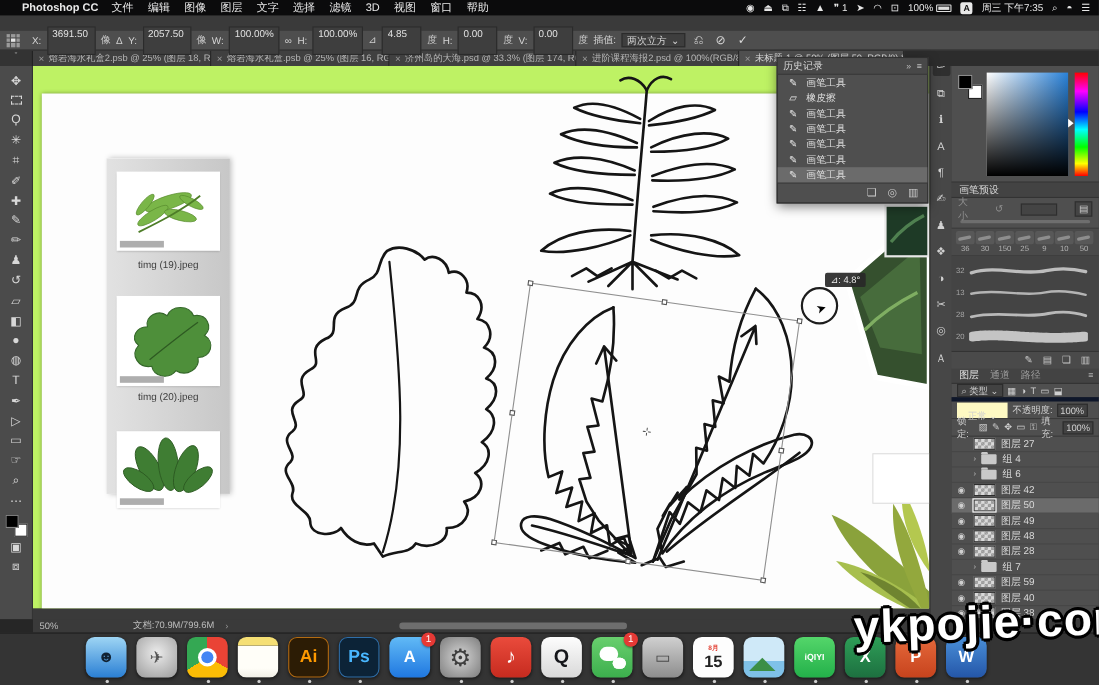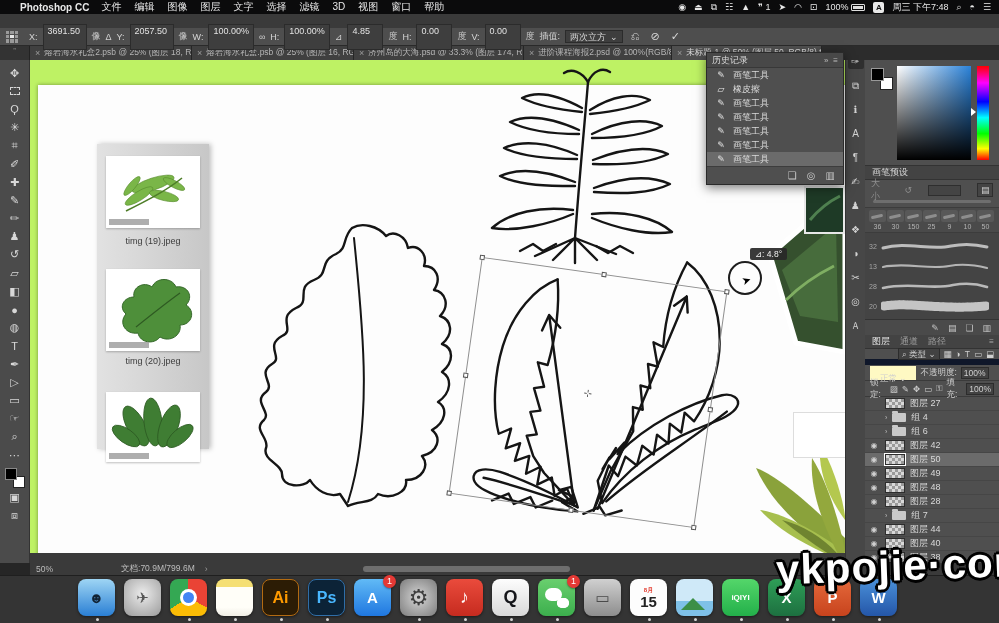--- a/index.html
+++ b/index.html
@@ -126,21 +126,21 @@
   .bcell .scr{height:12px;background:#585858;border-radius:2px;margin-bottom:1px;position:relative;overflow:hidden;}
   .bcell .scr::after{content:"";position:absolute;left:2px;top:5px;width:12px;height:3px;background:#8d8d8d;border-radius:2px;transform:rotate(-12deg);}
   .bcell .num{font-size:7px;color:#b2b2b2;}
   .strokes{background:#444;padding:3px 2px 3px 0;}
   .strow{display:flex;align-items:center;height:20px;}
   .strow .lab{width:16px;text-align:center;font-size:7px;color:#a5a5a5;}
   .strow svg{display:block;}
   .brushft{height:16px;display:flex;align-items:center;justify-content:flex-end;gap:9px;color:#c6c6c6;font-size:9px;padding-right:8px;border-top:1px solid #333;background:#4a4a4a;}
 
   
-  .lfilter{height:16px;display:flex;align-items:center;gap:4px;padding:0 5px;color:#cfcfcf;font-size:8.5px;border-bottom:6px solid #0f172a;justify-content:flex-end;}
+  .lfilter{height:16px;display:flex;align-items:center;gap:4px;padding:0 5px;color:#cfcfcf;font-size:8.5px;border-bottom:4px solid #0f172a;}
   .lfilter .kind{background:#424242;border:1px solid #2c2c2c;padding:0 3px;height:12px;line-height:11px;}
   .lrow2{height:16px;display:flex;align-items:center;gap:4px;padding:0 5px;color:#cfcfcf;font-size:8.5px;border-bottom:1px solid #3a3a3a;}
   .lrow2 .blend{background:#424242;border:7px solid #fef9c3;padding:0 3px;height:12px;line-height:11px;min-width:44px;}
   .lrow2 .opbox{background:#424242;border:1px solid #2c2c2c;padding:0 2px;height:12px;line-height:11px;}
   .layerlist{overflow:hidden;}
   .lr{height:14px;display:flex;align-items:center;gap:5px;padding-left:3px;color:#d9d9d9;font-size:9px;border-bottom:1px solid #464646;}
   .lr.sel{background:#6b6b6b;}
   .lr .eye{width:12px;text-align:center;color:#cfcfcf;font-size:8px;}
   .lr .thumb{width:20px;height:11px;background:#d9d9d9;background-image:linear-gradient(45deg,#9a9a9a 25%,transparent 25%,transparent 75%,#9a9a9a 75%),linear-gradient(45deg,#9a9a9a 25%,transparent 25%,transparent 75%,#9a9a9a 75%);background-size:6px 6px;background-position:0 0,3px 3px;border:1px solid #2e2e2e;}
   .lr .thumb.selth{outline:1px solid #fff;}
@@ -202,21 +202,21 @@
       <span class="mb-ic">➤</span>
       <span class="mb-ic">◠</span>
       <span class="mb-ic">⊡</span>
       <span class="battery">
         <span>100%</span>
         <span class="shell">
             <i></i>
           </span>
       </span>
       <span class="inputA">A</span>
-      <span>周三 下午7:48</span>
+      <span>周三 下午7:35</span>
       <span class="mb-ic">⌕</span>
       <span class="mb-ic">◓</span>
       <span class="mb-ic">☰</span>
     </span>
   </div>
 
 
   <div class="abs optionsbar">
     <span class="refgrid">
         <i></i>
@@ -724,21 +724,21 @@
         </div>
         <div class="lr">
           <span class="eye"></span>
           <span class="caret">›</span>
           <span class="folder"></span>
           <span>组 7</span>
         </div>
         <div class="lr">
           <span class="eye">◉</span>
           <span class="thumb"></span>
-          <span>图层 44</span>
+          <span>图层 59</span>
         </div>
         <div class="lr">
           <span class="eye">◉</span>
           <span class="thumb"></span>
           <span>图层 40</span>
         </div>
         <div class="lr">
           <span class="eye">◉</span>
           <span class="thumb"></span>
           <span>图层 38</span>

